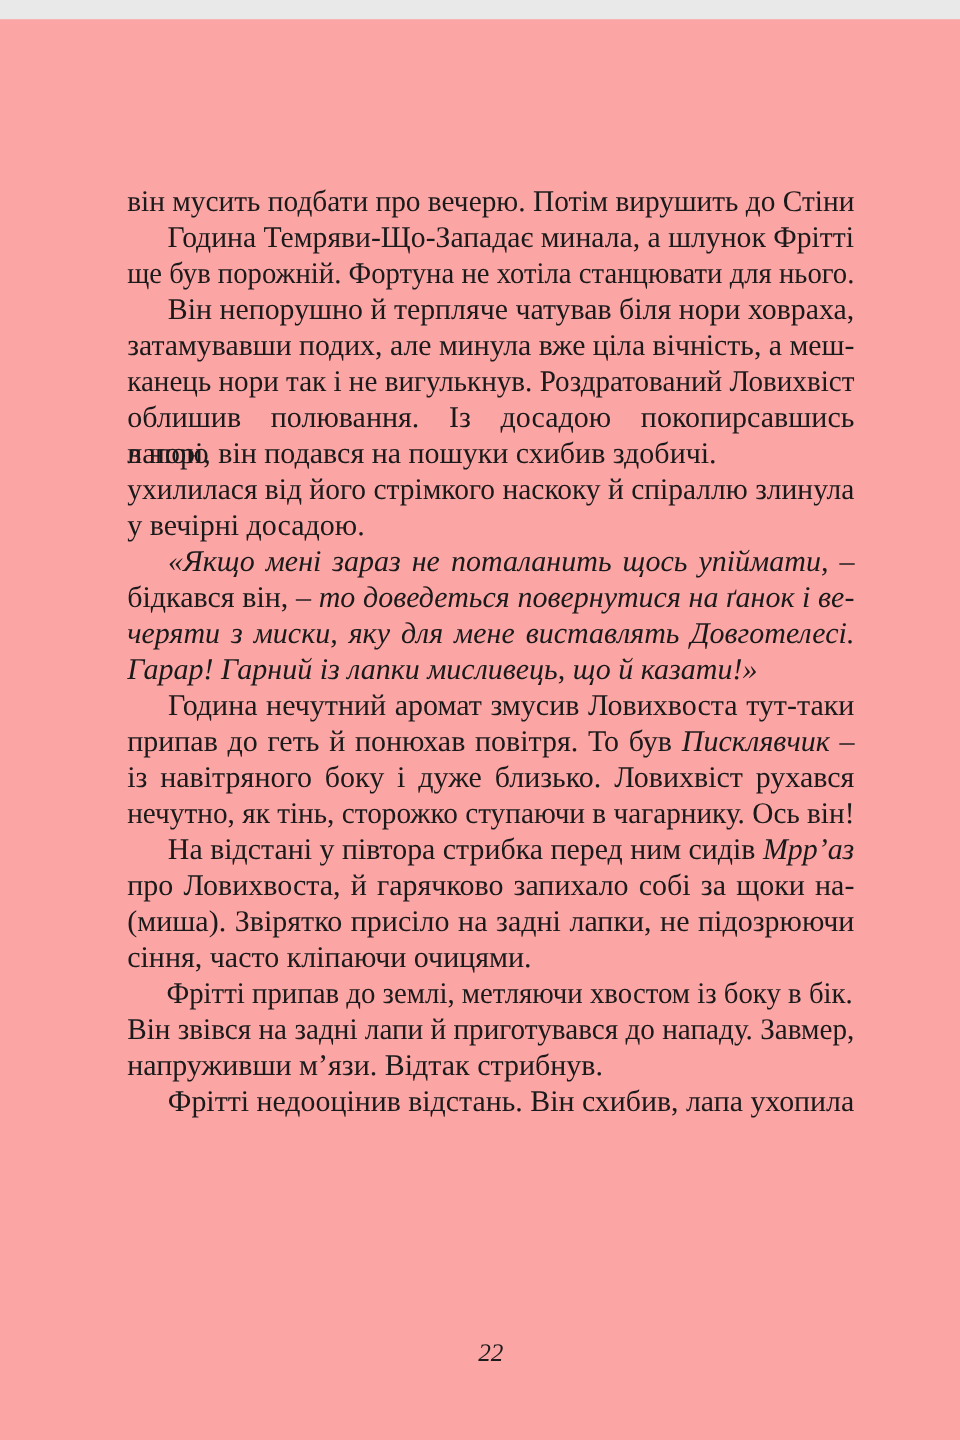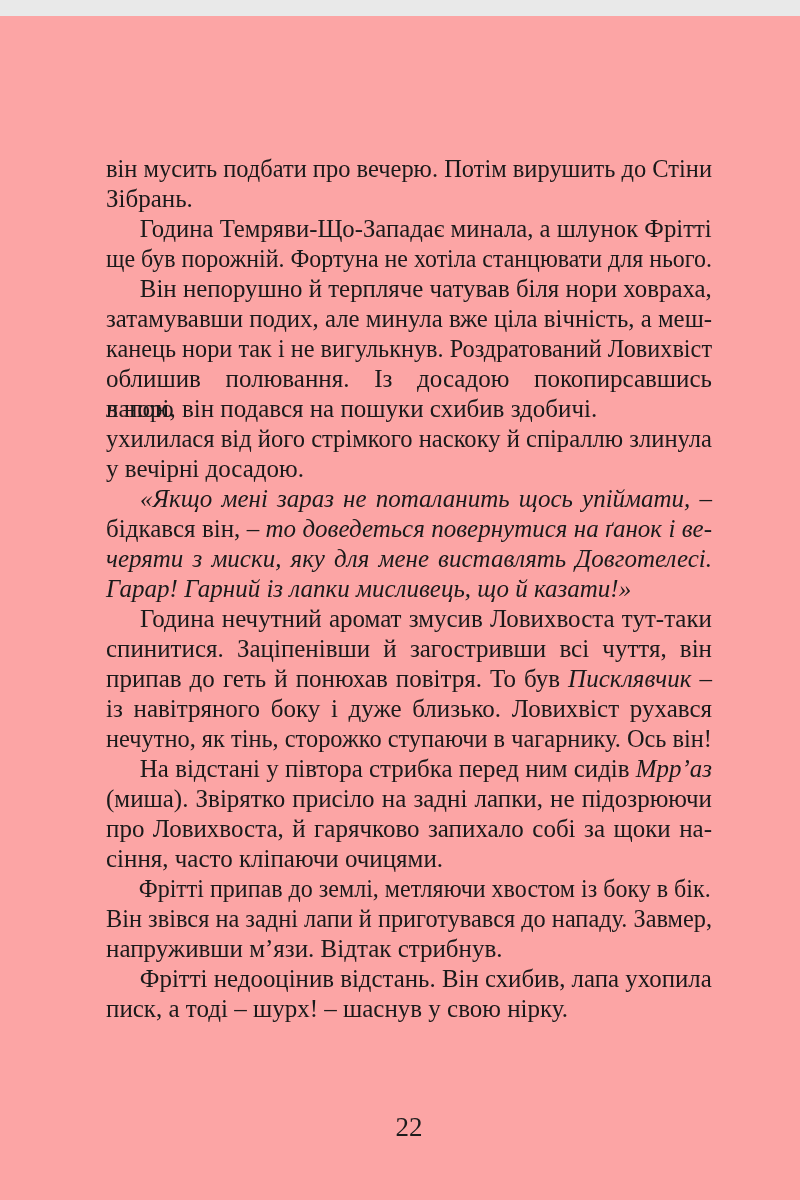--- a/index.html
+++ b/index.html
@@ -39,54 +39,52 @@
   }
   .line span.it {
     font-style: italic;
   }
   .page-number {
     position: absolute;
     left: 106px;
     top: 1096px;
     width: 606px;
     text-align: center;
-    font-size: 27px;
+    font-size: 21px;
     line-height: 30px;
     color: #1c1c1c;
+    font-style: italic;
   }
 </style>
 </head>
 <body>
 
 <div class="page">
   <div class="text-block">
       <div class="line" style="text-align-last: left; transform-origin: 0px 50%; white-space: nowrap; transform: scaleX(0.9788);"><span>він мусить подбати про вечерю. Потім вирушить до Стіни</span></div>
-      <div class="line last"><span>Зібрань.</span></div>
       <div class="line ind" style="text-align-last: left; transform-origin: 0px 50%; white-space: nowrap; transform: scaleX(0.9896);"><span>Година Темряви-Що-Западає минала, а шлунок Фрітті</span></div>
       <div class="line last" style="text-align-last: left; transform-origin: 0px 50%; white-space: nowrap; transform: scaleX(0.9574);"><span>ще був порожній. Фортуна не хотіла станцювати для нього.</span></div>
       <div class="line ind" style="text-align-last: left; transform-origin: 0px 50%; white-space: nowrap; transform: scaleX(0.9953);"><span>Він непорушно й терпляче чатував біля нори ховраха,</span></div>
       <div class="line" style="text-align-last: left; transform-origin: 0px 50%; white-space: nowrap; transform: scaleX(0.9929);"><span>затамувавши подих, але минула вже ціла вічність, а меш-</span></div>
       <div class="line" style="text-align-last: left; transform-origin: 0px 50%; white-space: nowrap; transform: scaleX(0.9707);"><span>канець нори так і не вигулькнув. Роздратований Ловихвіст</span></div>
       <div class="line"><span>облишив полювання. Із досадою покопирсавшись лапою</span></div>
       <div class="line last"><span>в норі, він подався на пошуки схибив здобичі.</span></div>
       <div class="line" style="text-align-last: left; transform-origin: 0px 50%; white-space: nowrap; transform: scaleX(0.9833);"><span>ухилилася від його стрімкого наскоку й спіраллю злинула</span></div>
       <div class="line last"><span>у вечірні досадою.</span></div>
       <div class="line ind"><span class="it">«Якщо мені зараз не поталанить щось упіймати, –</span></div>
       <div class="line"><span>бідкався він, – </span><span class="it">то доведеться повернутися на ґанок і ве-</span></div>
       <div class="line"><span class="it">черяти з миски, яку для мене виставлять Довготелесі.</span></div>
       <div class="line last"><span class="it">Гарар! Гарний із лапки мисливець, що й казати!»</span></div>
       <div class="line ind"><span>Година нечутний аромат змусив Ловихвоста тут-таки</span></div>
-      <div class="line"><span>спинитися. Заціпенівши й загостривши всі чуття, він</span></div>
       <div class="line"><span>припав до геть й понюхав повітря. То був </span><span class="it">Писклявчик</span><span> –</span></div>
       <div class="line"><span>із навітряного боку і дуже близько. Ловихвіст рухався</span></div>
       <div class="line last" style="text-align-last: left; transform-origin: 0px 50%; white-space: nowrap; transform: scaleX(0.9755);"><span>нечутно, як тінь, сторожко ступаючи в чагарнику. Ось він!</span></div>
       <div class="line ind" style="text-align-last: left; transform-origin: 0px 50%; white-space: nowrap; transform: scaleX(0.9961);"><span>На відстані у півтора стрибка перед ним сидів </span><span class="it">Мрр’аз</span></div>
+      <div class="line"><span>про Ловихвоста, й гарячково запихало собі за щоки на-</span></div>
       <div class="line"><span>(миша). Звірятко присіло на задні лапки, не підозрюючи</span></div>
-      <div class="line"><span>про Ловихвоста, й гарячково запихало собі за щоки на-</span></div>
       <div class="line last"><span>сіння, часто кліпаючи очицями.</span></div>
       <div class="line ind" style="text-align-last: left; transform-origin: 0px 50%; white-space: nowrap; transform: scaleX(0.9608);"><span>Фрітті припав до землі, метляючи хвостом із боку в бік.</span></div>
       <div class="line" style="text-align-last: left; transform-origin: 0px 50%; white-space: nowrap; transform: scaleX(0.9736);"><span>Він звівся на задні лапи й приготувався до нападу. Завмер,</span></div>
       <div class="line last"><span>напруживши м’язи. Відтак стрибнув.</span></div>
       <div class="line ind" style="text-align-last: left; transform-origin: 0px 50%; white-space: nowrap; transform: scaleX(0.9955);"><span>Фрітті недооцінив відстань. Він схибив, лапа ухопила</span></div>
-      <div class="line last"><span>писк, а тоді – шурх! – шаснув у свою нірку.</span></div>
     </div>
   <div class="page-number">22</div>
 </div>
 
 </body></html>

